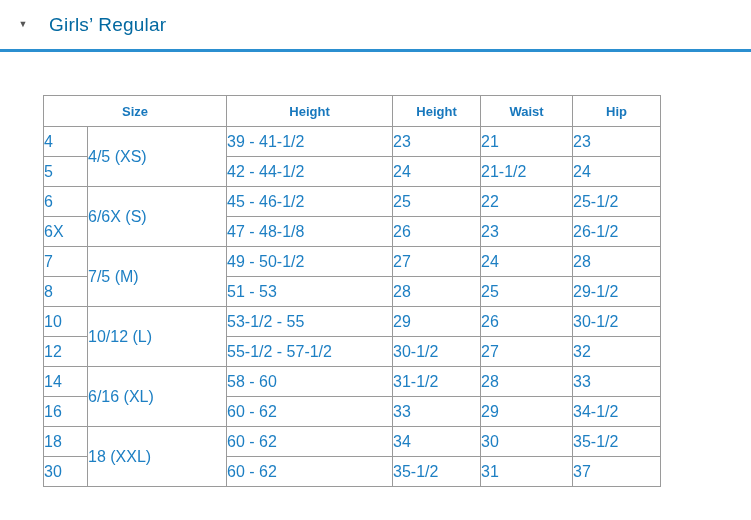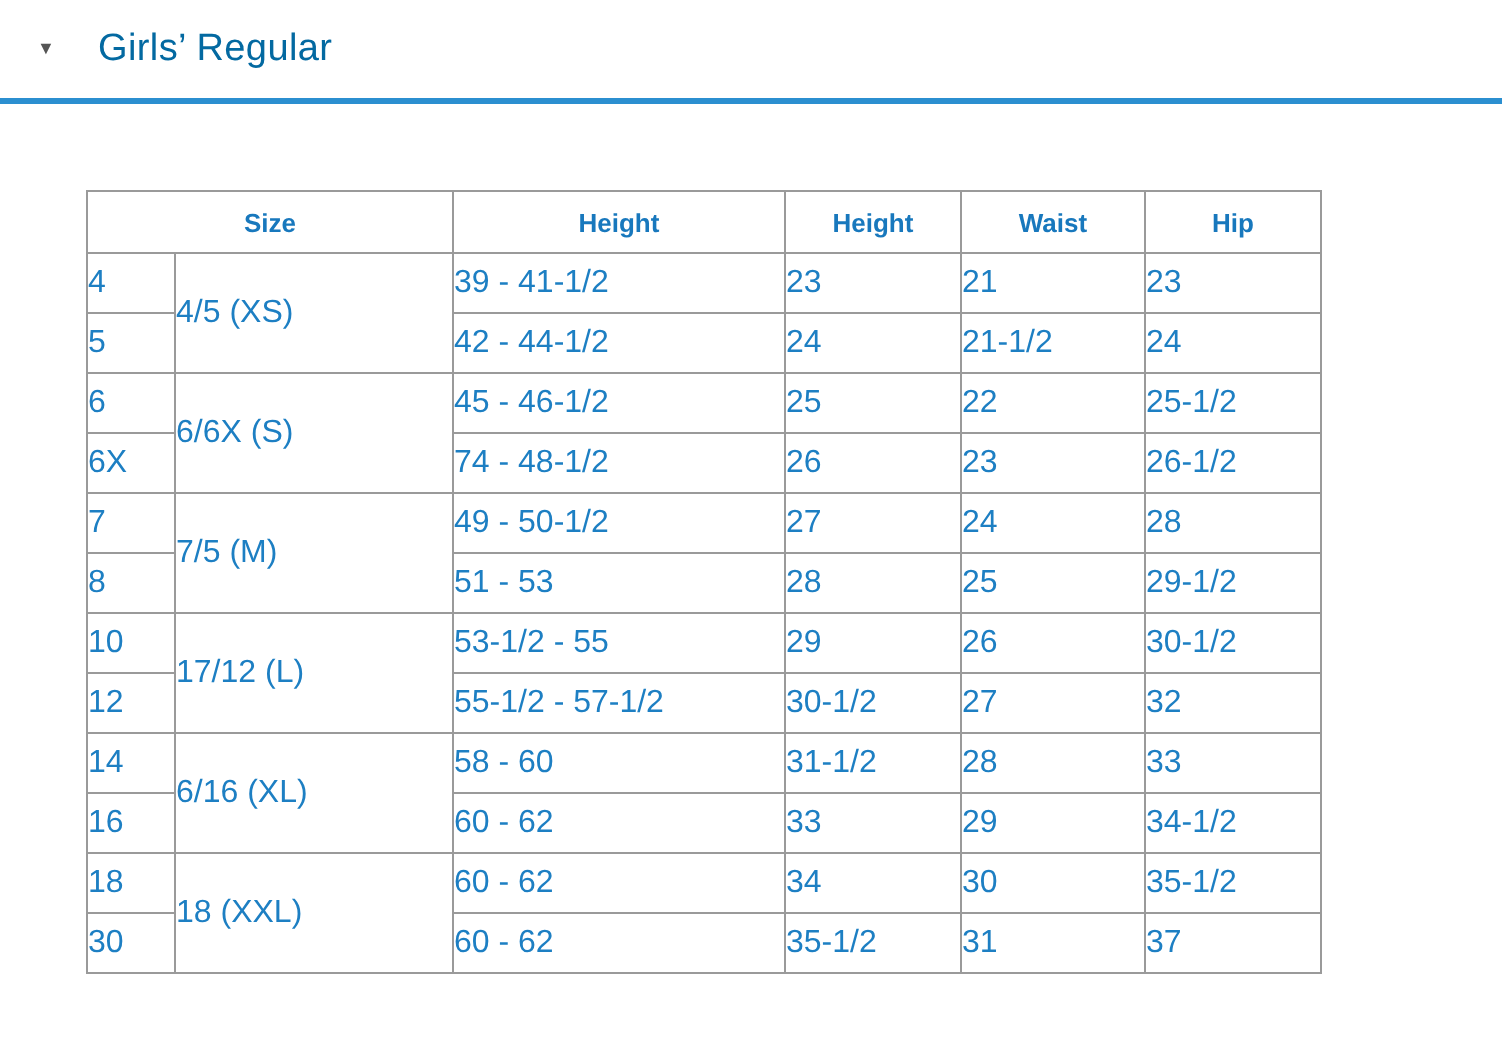--- a/index.html
+++ b/index.html
@@ -157,21 +157,21 @@
         <tr>
           <td class="numcell">6</td>
           <td class="sizecell" rowspan="2">6/6X (S)</td>
           <td class="datacell">45 - 46-1/2</td>
           <td class="datacell">25</td>
           <td class="datacell">22</td>
           <td class="datacell">25-1/2</td>
         </tr>
         <tr>
           <td class="numcell">6X</td>
-          <td class="datacell">74 - 48-1/2</td>
+          <td class="datacell">47 - 48-1/8</td>
           <td class="datacell">26</td>
           <td class="datacell">23</td>
           <td class="datacell">26-1/2</td>
         </tr>
         <tr>
           <td class="numcell">7</td>
           <td class="sizecell" rowspan="2">7/5 (M)</td>
           <td class="datacell">49 - 50-1/2</td>
           <td class="datacell">27</td>
           <td class="datacell">24</td>
@@ -179,21 +179,21 @@
         </tr>
         <tr>
           <td class="numcell">8</td>
           <td class="datacell">51 - 53</td>
           <td class="datacell">28</td>
           <td class="datacell">25</td>
           <td class="datacell">29-1/2</td>
         </tr>
         <tr>
           <td class="numcell">10</td>
-          <td class="sizecell" rowspan="2">17/12 (L)</td>
+          <td class="sizecell" rowspan="2">10/12 (L)</td>
           <td class="datacell">53-1/2 - 55</td>
           <td class="datacell">29</td>
           <td class="datacell">26</td>
           <td class="datacell">30-1/2</td>
         </tr>
         <tr>
           <td class="numcell">12</td>
           <td class="datacell">55-1/2 - 57-1/2</td>
           <td class="datacell">30-1/2</td>
           <td class="datacell">27</td>

